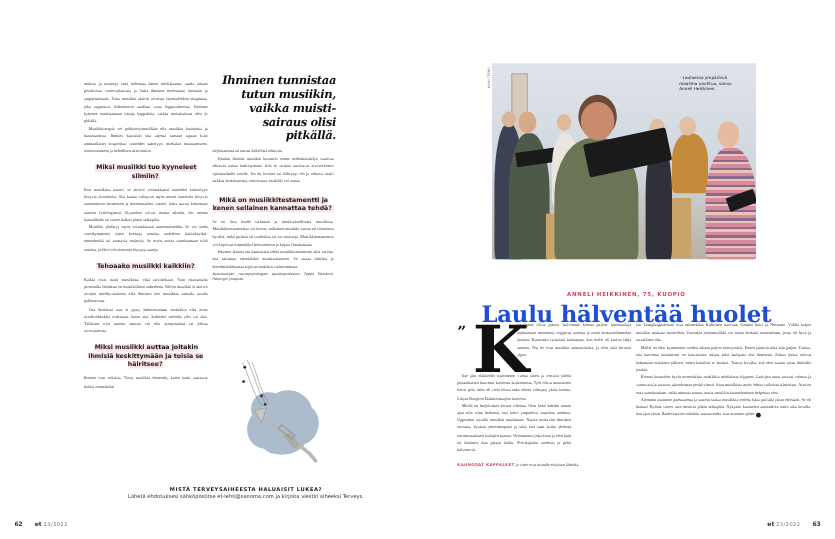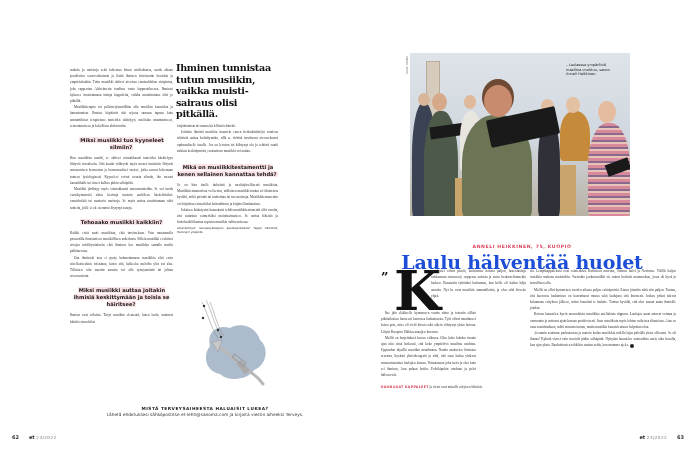--- a/index.html
+++ b/index.html
@@ -15,22 +15,22 @@
   .col p { margin: 0; text-indent: 4px; }
   .col p.noindent { text-indent: 0; }
 
   .subhead {
     font-family: "DejaVu Sans", sans-serif; font-weight: bold; font-size: 5.2px; line-height: 7px;
     text-align: center; color: #1a1a1a;
   }
   .subhead span { background: #fbe3e6; padding: 0 1px; }
 
   .pullquote {
-    font-family: "DejaVu Serif", serif; font-weight: bold;
-    text-align: left; color: #111; letter-spacing: -0.3px;
+    font-family: "DejaVu Serif", serif; font-style: italic; font-weight: bold;
+    text-align: right; color: #111; letter-spacing: -0.3px;
   }
 
   .footer-box { position: absolute; left: 60px; width: 290px; text-align: center; }
   .footer-title { font-family: "DejaVu Sans", sans-serif; font-weight: bold; font-size: 4.3px; letter-spacing: 0.5px; color: #222; }
   .footer-text { font-family: "DejaVu Sans", sans-serif; font-size: 4.3px; color: #333; margin-top: 1px; }
 
   .folio { position: absolute; top: 434px; font-family: "DejaVu Sans", sans-serif; font-size: 5px; color: #333; display: flex; gap: 10px; align-items: baseline; }
   .folio .num { font-weight: bold; }
   .folio .mag { font-weight: bold; }
   .folio .issue { font-weight: normal; color: #777; letter-spacing: 0.4px; font-size: 4.2px; }

